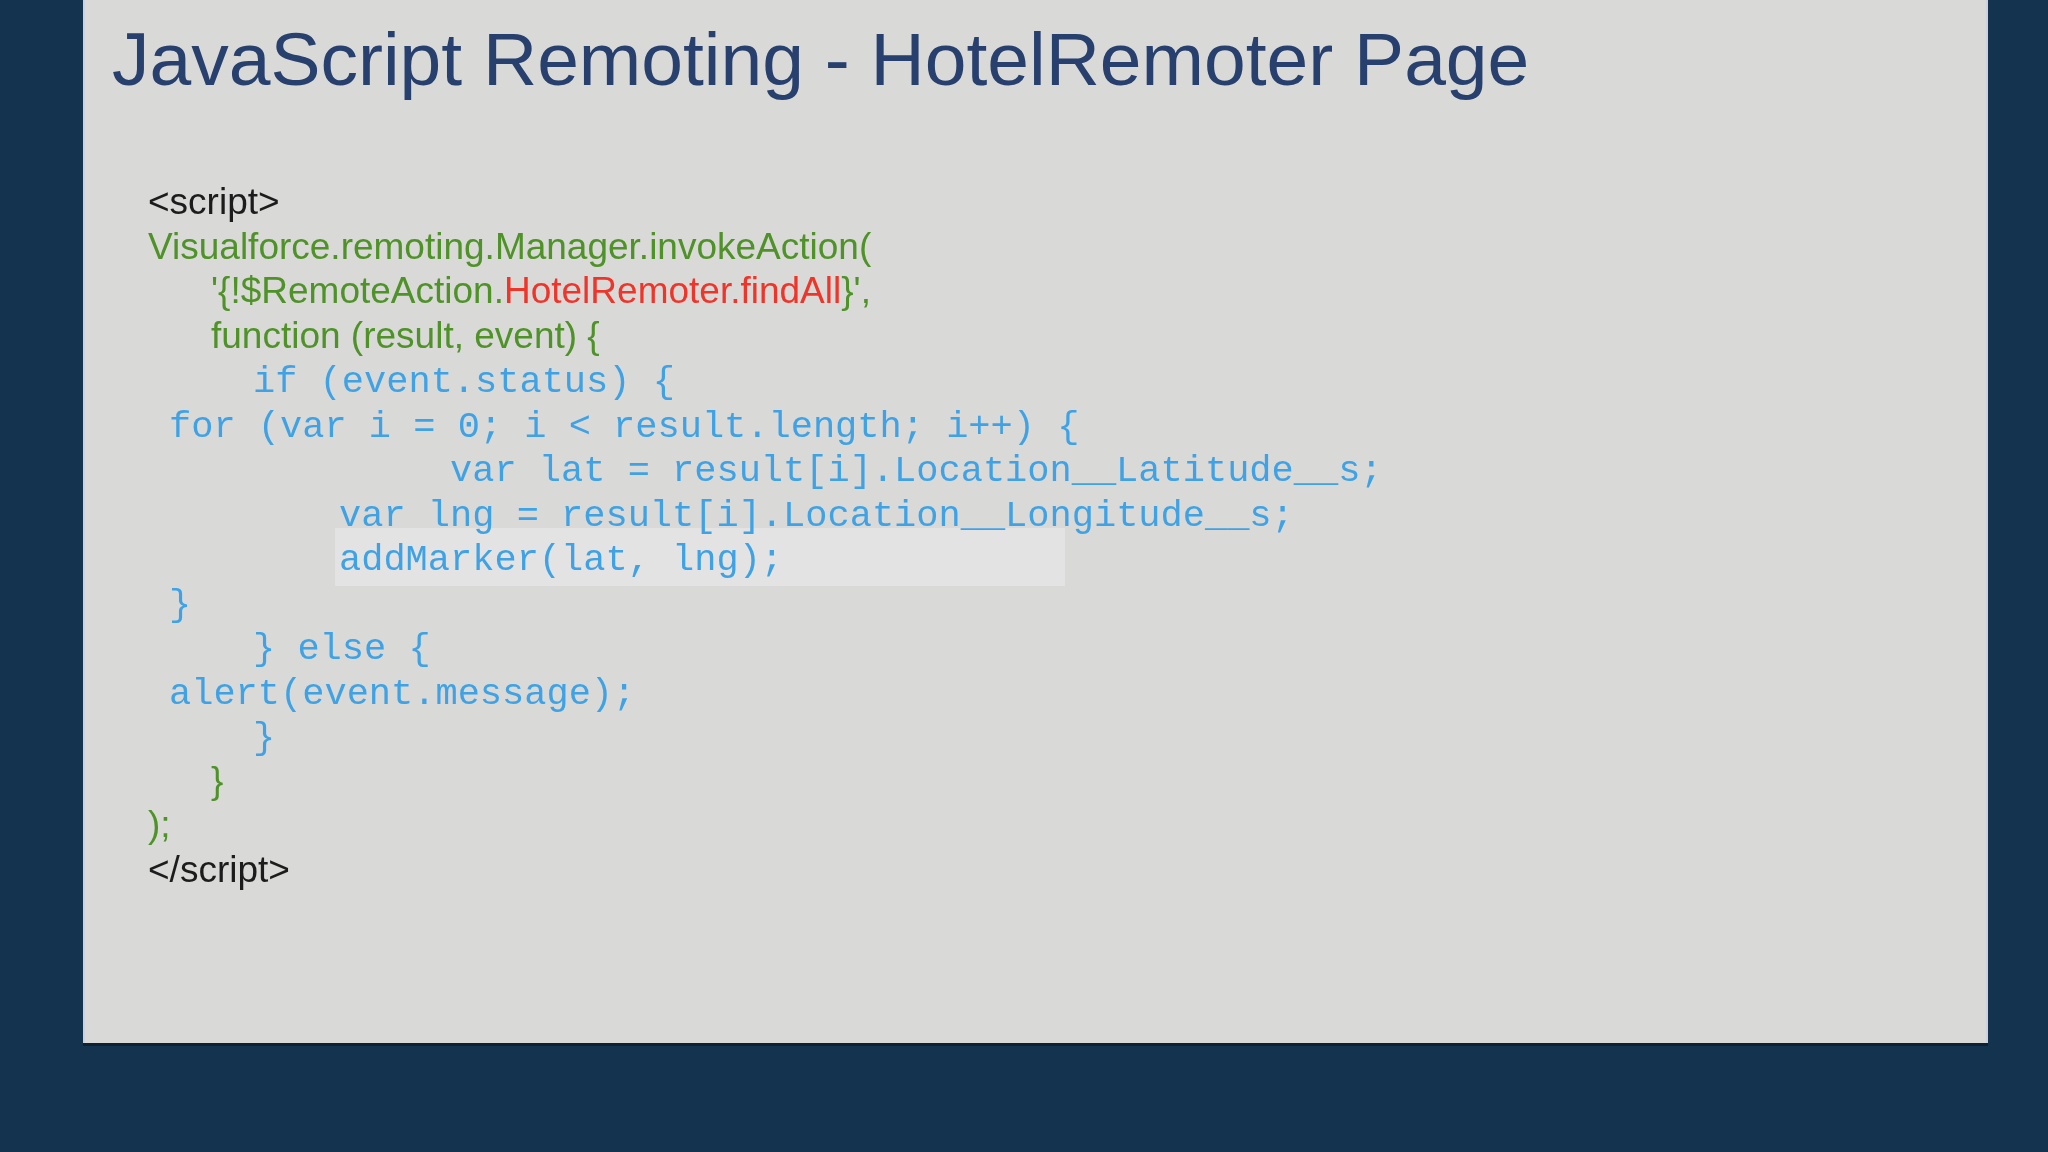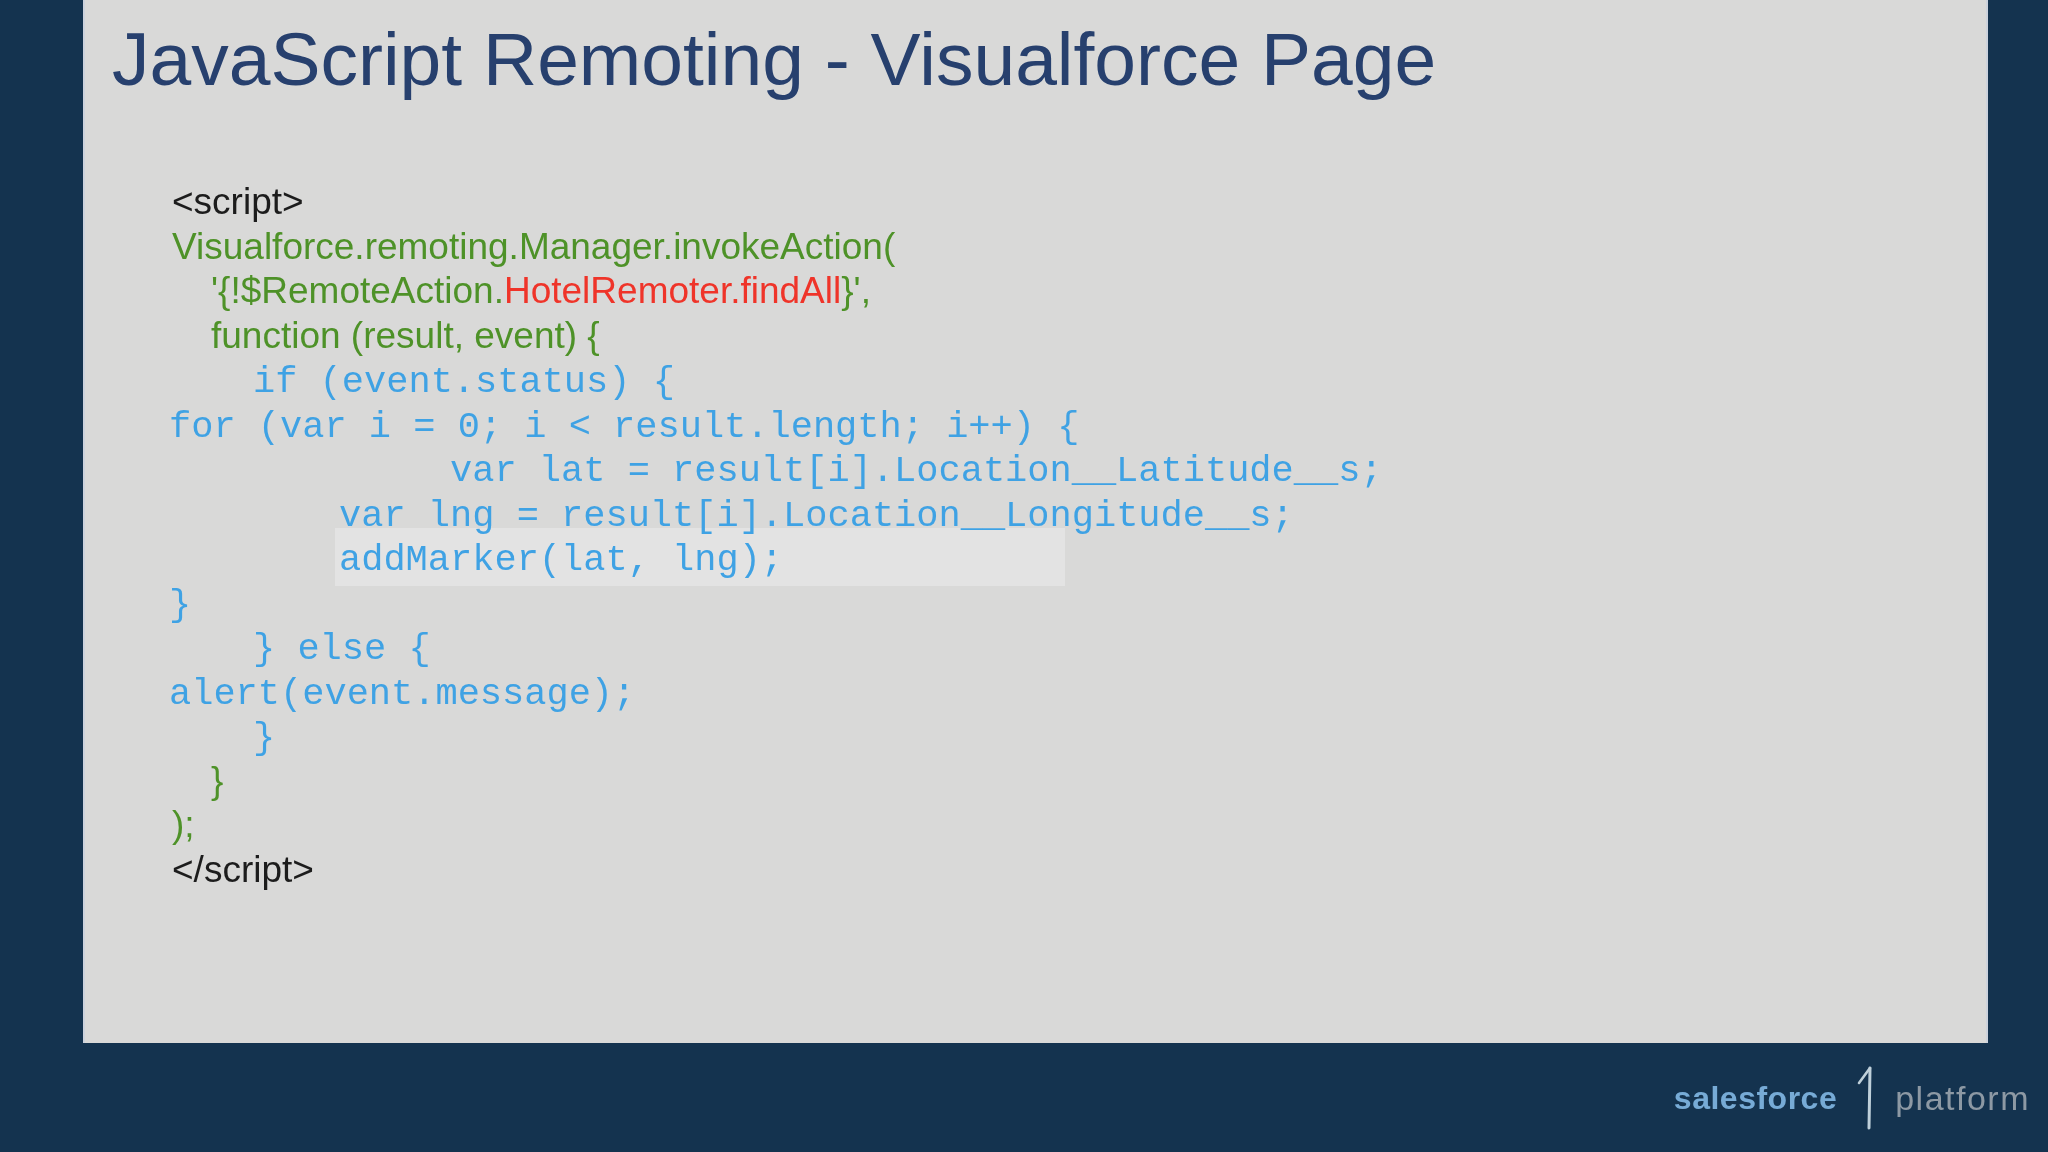--- a/index.html
+++ b/index.html
@@ -51,21 +51,21 @@
   }
   .code-block {
     position: absolute;
     left: 0;
     top: 180px;
     font-size: 37px;
     line-height: 44.5px;
     white-space: pre;
   }
   .code-line { height: 44.5px; }
-  .indent-0 { margin-left: 87px; }
+  .indent-0 { margin-left: 63px; }
   .indent-1 { margin-left: 126px; }
   .indent-2 { margin-left: 168px; }
   .indent-3 { margin-left: 84px; }
   .indent-4 { margin-left: 254px; }
   .indent-5 { margin-left: 365px; }
   .tok-black { color: var(--code_black, #1c1c1c); }
   .tok-green { color: var(--code_green, #4e9228); }
   .tok-red   { color: var(--code_red, #ef3429); }
   .tok-blue  { color: var(--code_blue, #3fa2e4); font-family: Liberation Mono, monospace; }
   .footer-bar {
@@ -100,27 +100,17 @@
     font-weight: 400;
     letter-spacing: 1.5px;
     color: var(--platform_gray, #8d99a4);
   }
 </style>
 </head>
 <body>
 
 <div class="stage">
   <div class="slide">
-    <h1 class="slide-title">JavaScript Remoting - Visualforce Page</h1>
+    <h1 class="slide-title">JavaScript Remoting - HotelRemoter Page</h1>
     <div class="highlight-band"></div>
     <div class="code-block"><div class="code-line indent-0"><span class="tok-black">&lt;script&gt;</span></div><div class="code-line indent-0"><span class="tok-green">Visualforce.remoting.Manager.invokeAction(</span></div><div class="code-line indent-1"><span class="tok-green">'{!$RemoteAction.</span><span class="tok-red">HotelRemoter.findAll</span><span class="tok-green">}',</span></div><div class="code-line indent-1"><span class="tok-green">function (result, event) {</span></div><div class="code-line indent-2"><span class="tok-blue">if (event.status) {</span></div><div class="code-line indent-3"><span class="tok-blue">for (var i = 0; i &lt; result.length; i++) {</span></div><div class="code-line indent-5"><span class="tok-blue">var lat = result[i].Location__Latitude__s;</span></div><div class="code-line indent-4"><span class="tok-blue">var lng = result[i].Location__Longitude__s;</span></div><div class="code-line indent-4"><span class="tok-blue">addMarker(lat, lng);</span></div><div class="code-line indent-3"><span class="tok-blue">}</span></div><div class="code-line indent-2"><span class="tok-blue">} else {</span></div><div class="code-line indent-3"><span class="tok-blue">alert(event.message);</span></div><div class="code-line indent-2"><span class="tok-blue">}</span></div><div class="code-line indent-1"><span class="tok-green">}</span></div><div class="code-line indent-0"><span class="tok-green">);</span></div><div class="code-line indent-0"><span class="tok-black">&lt;/script&gt;</span></div></div>
-  </div>
-  <div class="footer-bar">
-    <div class="logo">
-      <span class="salesforce-wordmark">salesforce</span>
-      <svg class="one-icon" width="26" height="68" viewBox="0 0 26 68" fill="none">
-        <path d="M17 4 L6 19" stroke="currentColor" stroke-width="2.6" stroke-linecap="round"></path>
-        <path d="M17 4 L16 64" stroke="currentColor" stroke-width="3" stroke-linecap="round"></path>
-      </svg>
-      <span class="platform-wordmark">platform</span>
-    </div>
   </div>
 </div>
 
 </body></html>

